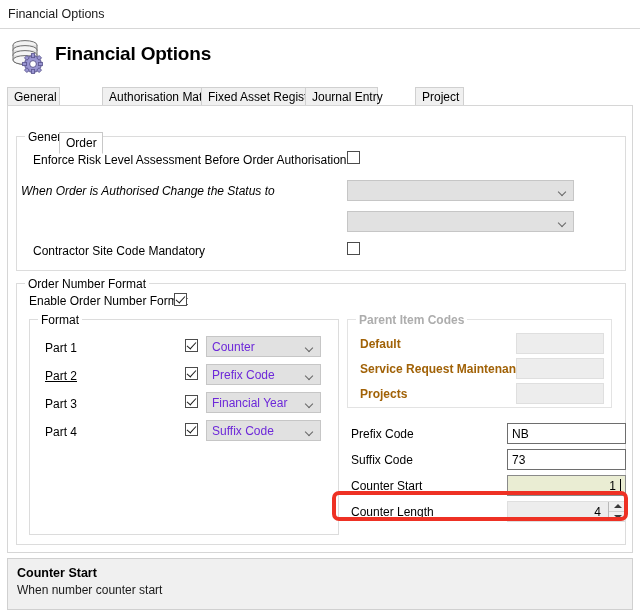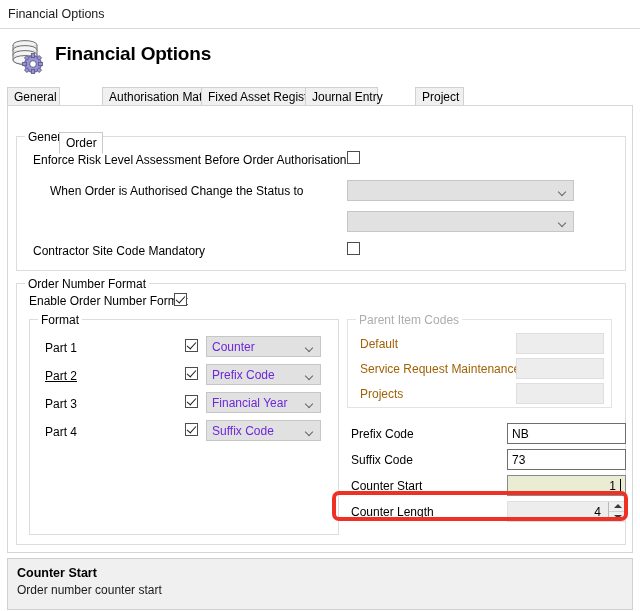--- a/index.html
+++ b/index.html
@@ -113,21 +113,21 @@
     position: absolute;
     top: -7px;
     left: 8px;
     background: #ffffff;
     padding: 0 3px;
     font-size: 12px;
     color: #000000;
     white-space: nowrap;
   }
   .group-legend.disabled { color: #adadad; }
-  .groupbox.disabled { border-color: #e3e3e3; }
+  .groupbox.disabled { border-color: #e3e3e3; font-weight: bold; }
 
   
   .field-label {
     position: absolute;
     font-size: 12px;
     color: #000000;
     white-space: nowrap;
   }
   .field-label.disabled { color: #a16207; }
 
@@ -334,21 +334,21 @@
   </div>
 
   <div id="tab-page">
 
     <div class="groupbox" style="left:8px; top:30px; width:610px; height:135px;">
       <div class="group-legend">General</div>
 
       <div class="field-label" style="left:16px; top:16px;">Enforce Risk Level Assessment Before Order Authorisation</div>
       <div class="checkbox" style="left:330px; top:14px;"></div>
 
-      <div class="field-label" style="left:33px; top:47px;">When Order is Authorised Change the Status to</div>
+      <div class="field-label" style="left:4px; top:47px;font-style:italic;">When Order is Authorised Change the Status to</div>
       <div class="combo" style="left:330px; top:43px; width:227px;">
         <span class="combo-text"></span>
         <span class="chev"></span>
       </div>
 
       <div class="combo" style="left:330px; top:74px; width:227px;">
         <span class="combo-text"></span>
         <span class="chev"></span>
       </div>
 
@@ -437,16 +437,16 @@
           <span class="sp-dn"></span>
         </span>
       </div>
     </div>
   </div>
 
   <div id="counter-start-highlight" style="border-color: rgb(238, 49, 36);"></div>
 
   <div id="help-panel">
     <div id="help-title">Counter Start</div>
-    <div id="help-desc">Order number counter start</div>
+    <div id="help-desc">When number counter start</div>
   </div>
 
 </div>
 
 </body></html>

